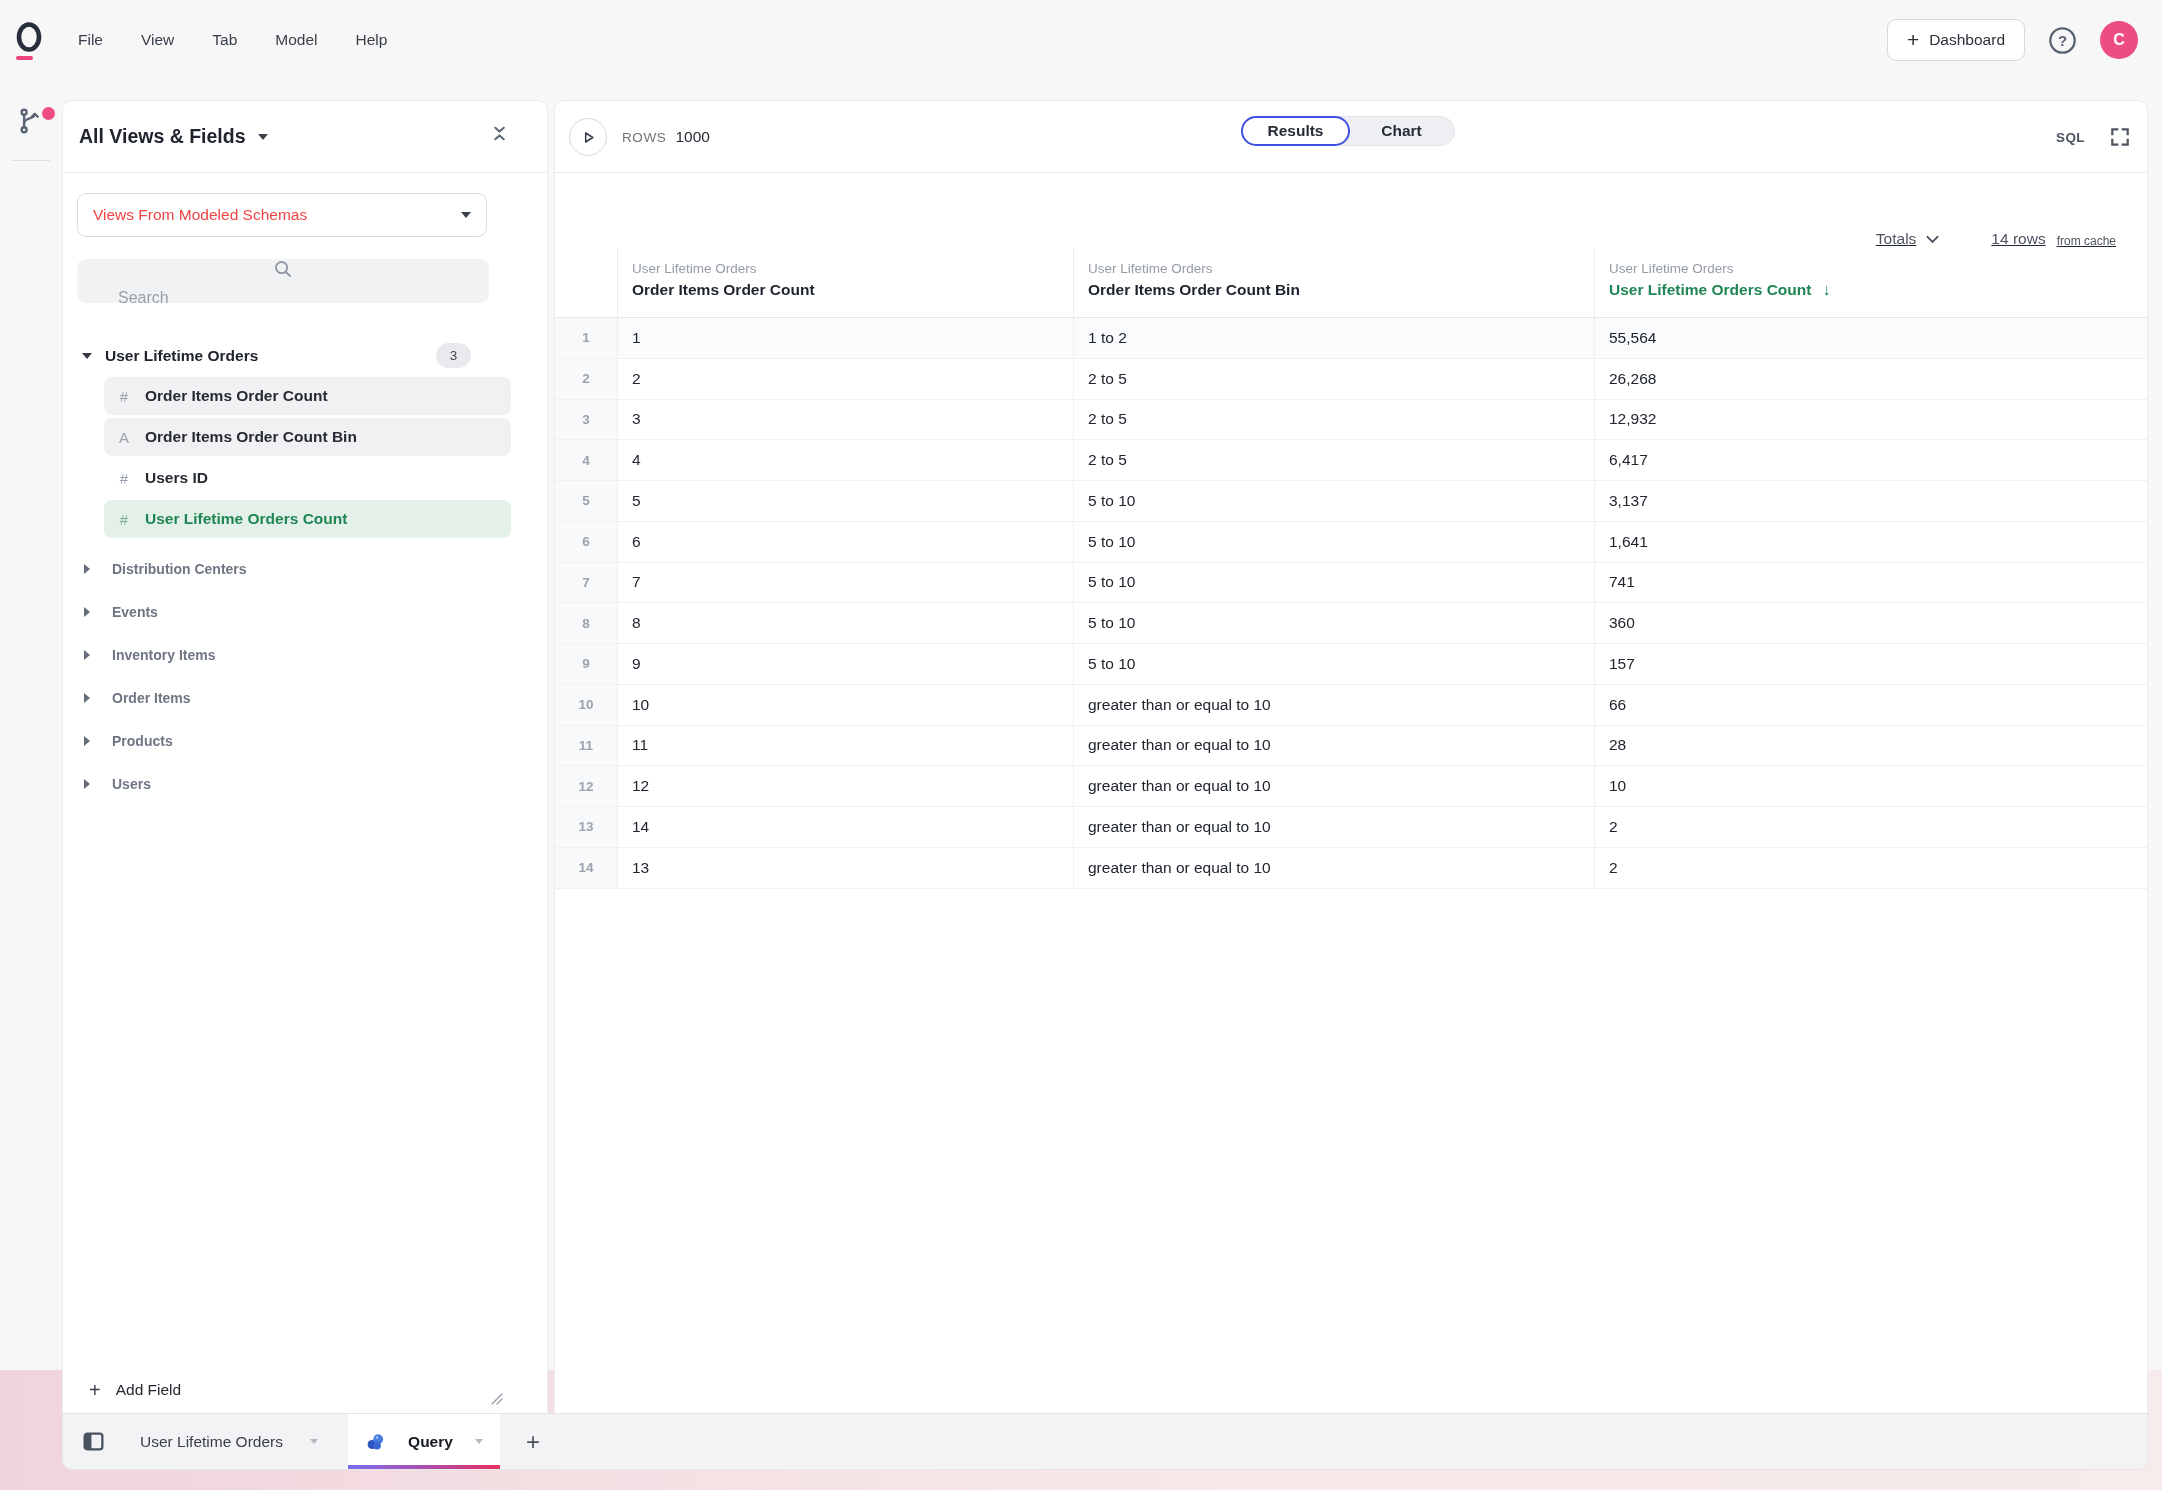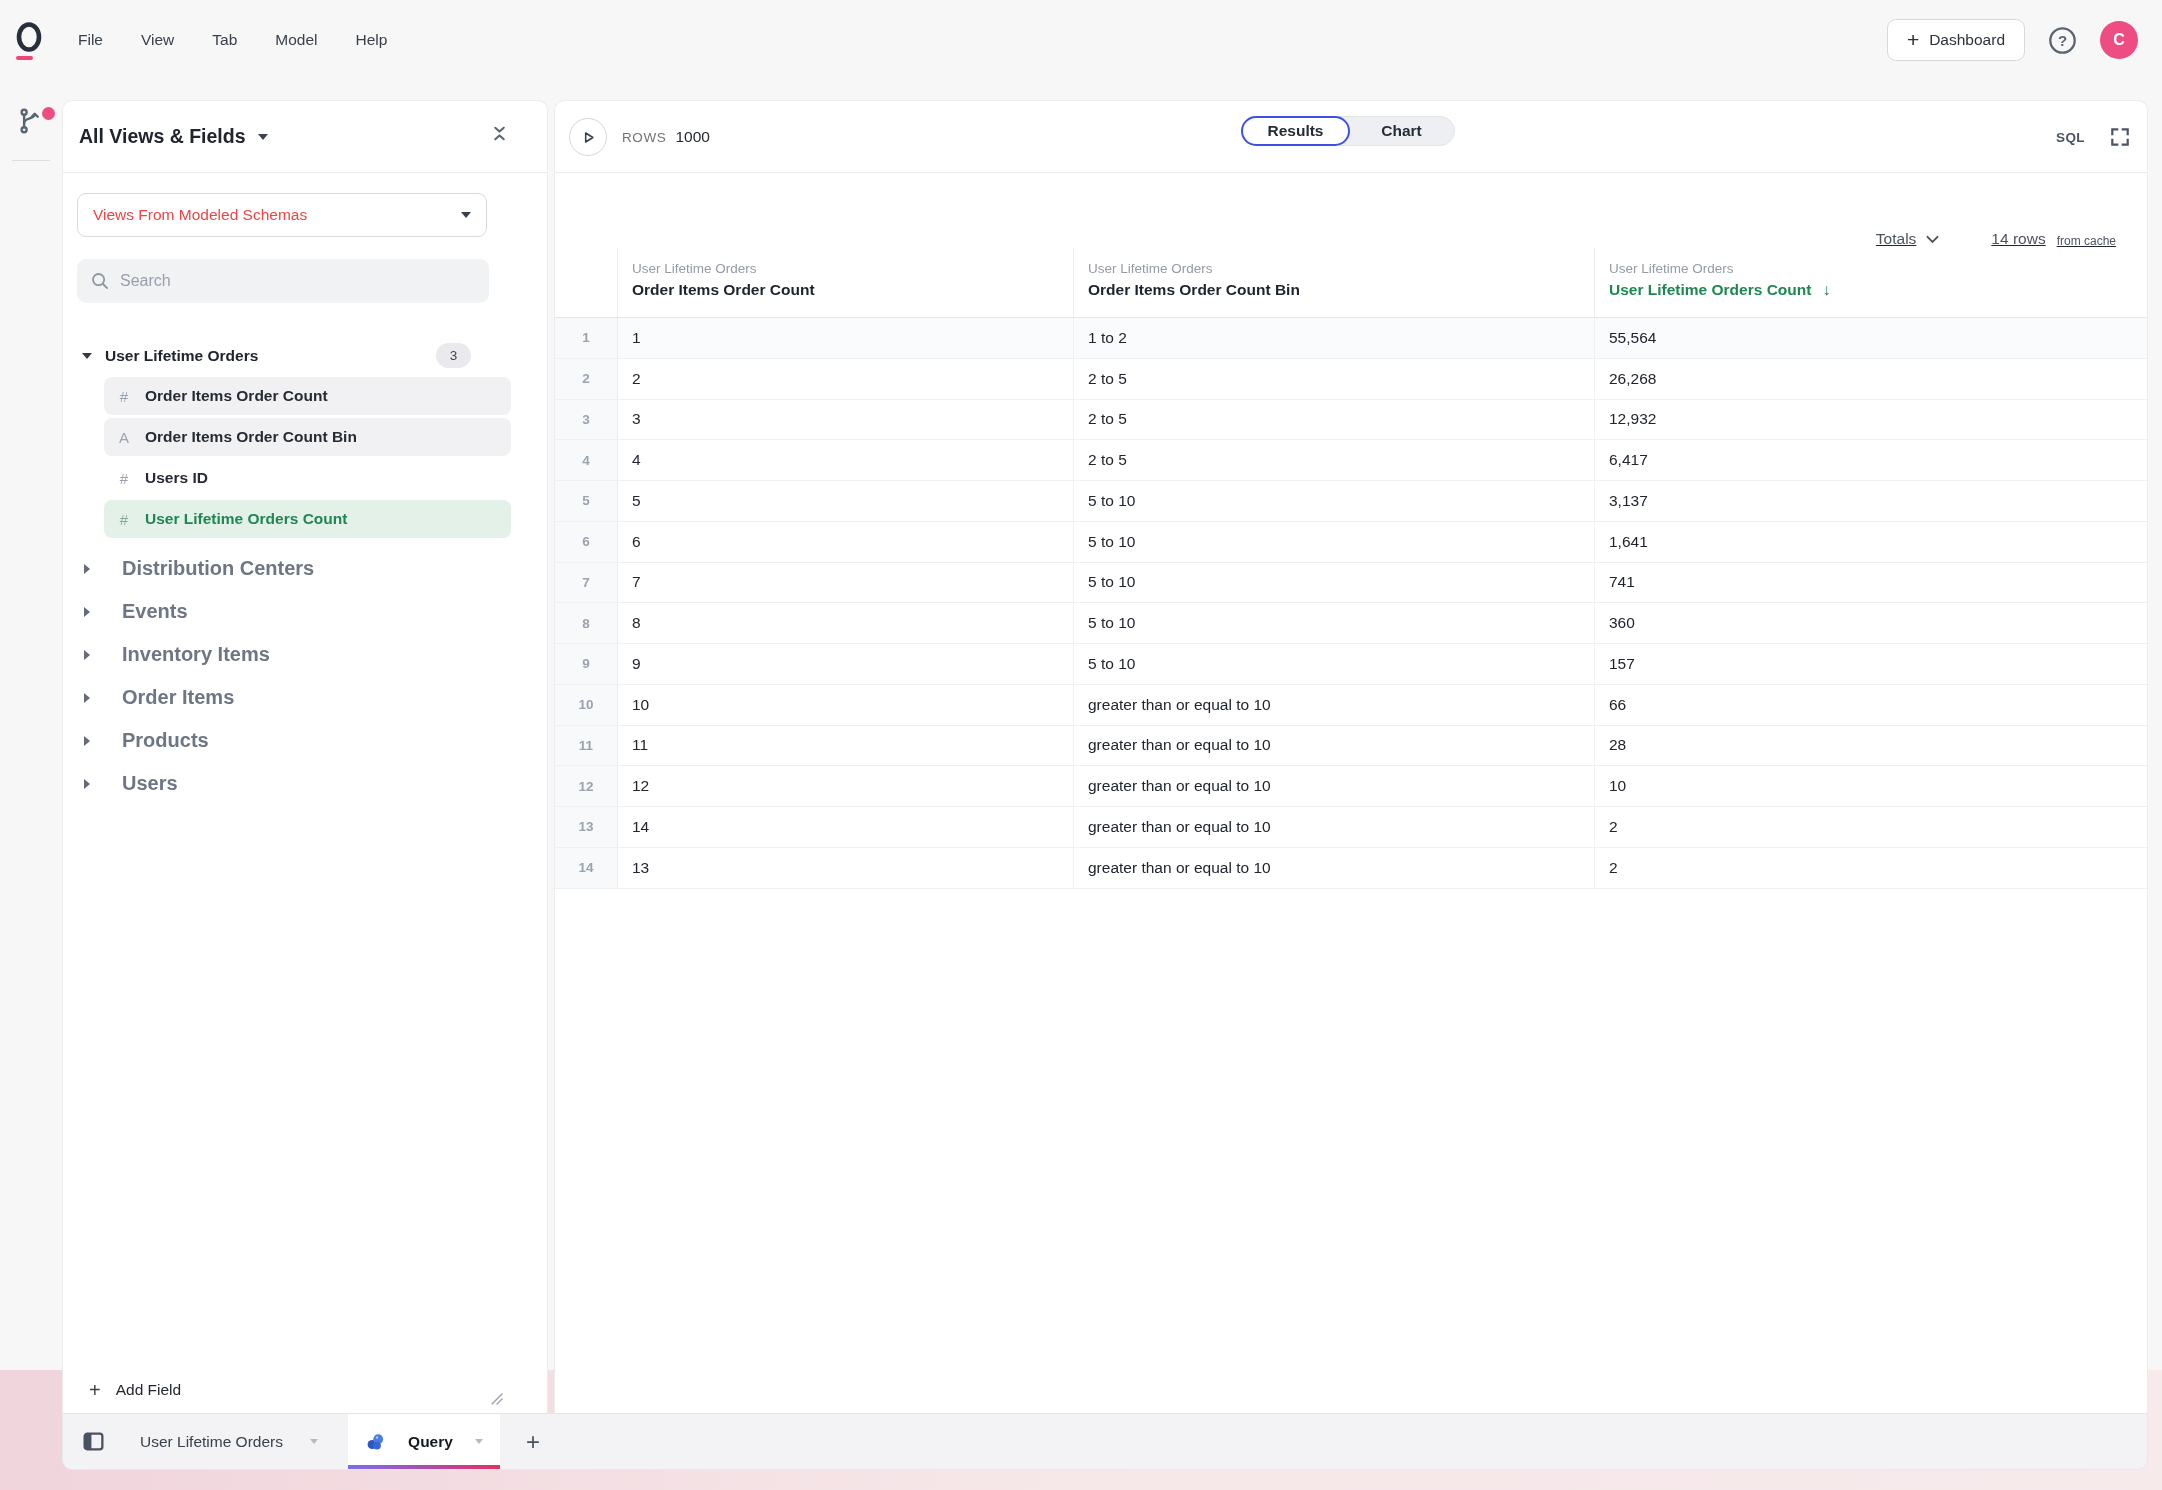--- a/index.html
+++ b/index.html
@@ -56,21 +56,21 @@
   .caret-down-dark { width:0; height:0; border-left:5px solid transparent; border-right:5px solid transparent; border-top:6px solid #3a414c; }
   .sb-title-caret { margin-left:12px; }
   .collapse-btn { position:absolute; left:428px; top:24px; }
 
   .schema-select { position:absolute; left:14px; top:92px; width:410px; height:44px;
     border:1px solid #d8dade; border-radius:9px; display:flex; align-items:center; padding:0 15px; background:#fff; }
   .schema-select-label { font-size:15.5px; color:#ef4444; }
   .schema-caret { margin-left:auto; }
 
   .search-box { position:absolute; left:14px; top:158px; width:412px; height:44px;
-    background:#f1f2f4; border-radius:9px; display:flex; align-items:center; padding:0 13px; gap:10px; }
+    background:#f1f2f4; border-radius:9px; display:flex; align-items:center; padding:0 13px; gap:10px;flex-direction:column; }
   .search-box input { border:none; outline:none; background:transparent; font-size:16px; color:#2a3039; width:330px;
     font-family:"Liberation Sans", sans-serif; }
   .search-box input::placeholder { color:#98a0ab; }
 
   .group-row { position:absolute; left:0; top:240px; width:100%; height:30px; display:flex; align-items:center; }
   .tree-caret-exp { margin-left:19px; width:0; height:0; border-left:5px solid transparent; border-right:5px solid transparent; border-top:6px solid #343a44; }
   .group-label { margin-left:13px; font-size:15.5px; font-weight:700; color:#20242c; }
   .group-badge { position:absolute; left:373px; top:2px; min-width:35px; height:25px; padding:0 11px;
     background:#eaeaee; border-radius:13px; display:flex; align-items:center; justify-content:center;
     font-size:13.5px; color:#41464f; }
@@ -80,21 +80,21 @@
   .field .fi { font-size:15px; color:#9aa3ae; width:14px; text-align:center; }
   .field .fl { font-size:15.5px; font-weight:700; color:#262b33; }
   .field.used { background:#f1f1f4; }
   .field.selected { background:#e4f1e9; }
   .field.selected .fl { color:#1f8653; }
   .field.selected .fi { color:#84ad96; }
 
   .groups { position:absolute; left:0; top:446px; width:100%; display:flex; flex-direction:column; }
   .grp-row { height:43px; display:flex; align-items:center; }
   .tree-caret-col { margin-left:21px; width:0; height:0; border-top:5px solid transparent; border-bottom:5px solid transparent; border-left:6px solid #646c79; }
-  .grp-label { margin-left:32px; font-size:20px; font-weight:700; color:#6e7683; }
+  .grp-label { margin-left:22px; font-size:14px; font-weight:700; color:#6e7683; }
 
   .add-field { position:absolute; left:26px; bottom:13px; display:flex; align-items:center; gap:15px; }
   .add-plus { font-size:20px; color:#3a414c; font-weight:400; line-height:1; }
   .add-label { font-size:15.5px; color:#23282f; }
   .resize-handle { position:absolute; left:425px; bottom:3px; }
 
   
   .toolbar { position:relative; height:72px; border-bottom:1px solid #ececef; }
   .play-btn { position:absolute; left:14px; top:17px; width:38px; height:38px; border-radius:50%;
     border:1.5px solid #d5d8dc; display:flex; align-items:center; justify-content:center; background:#fff; }

